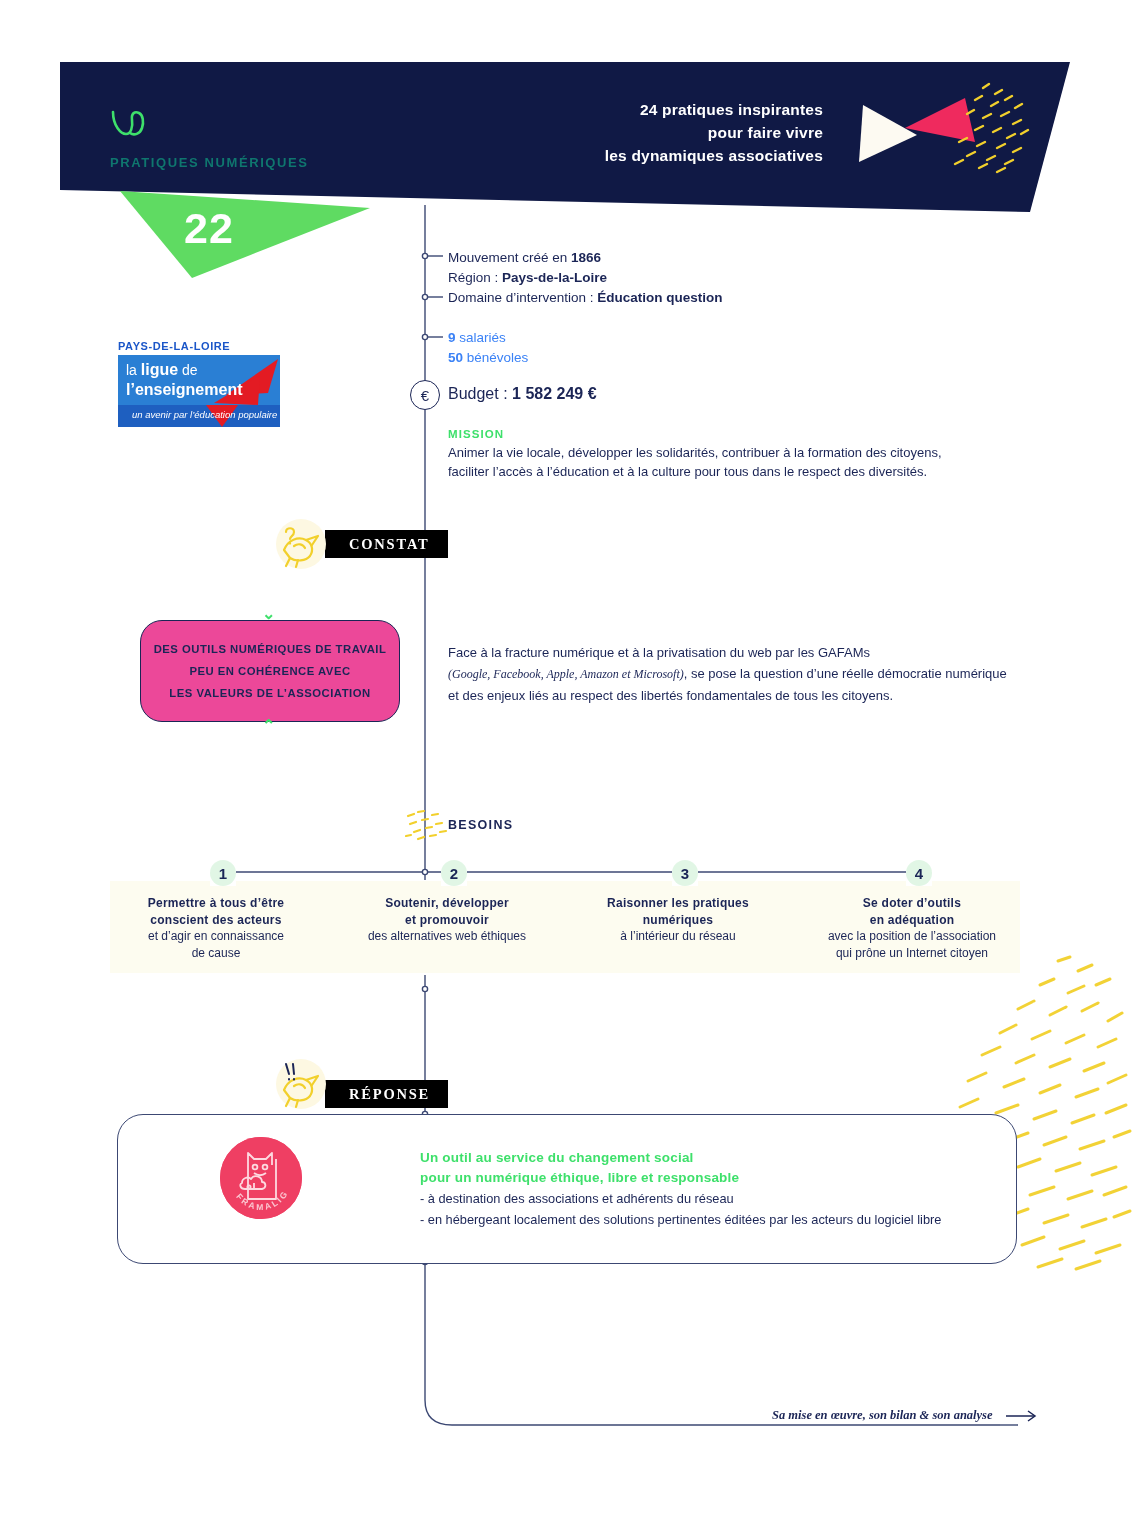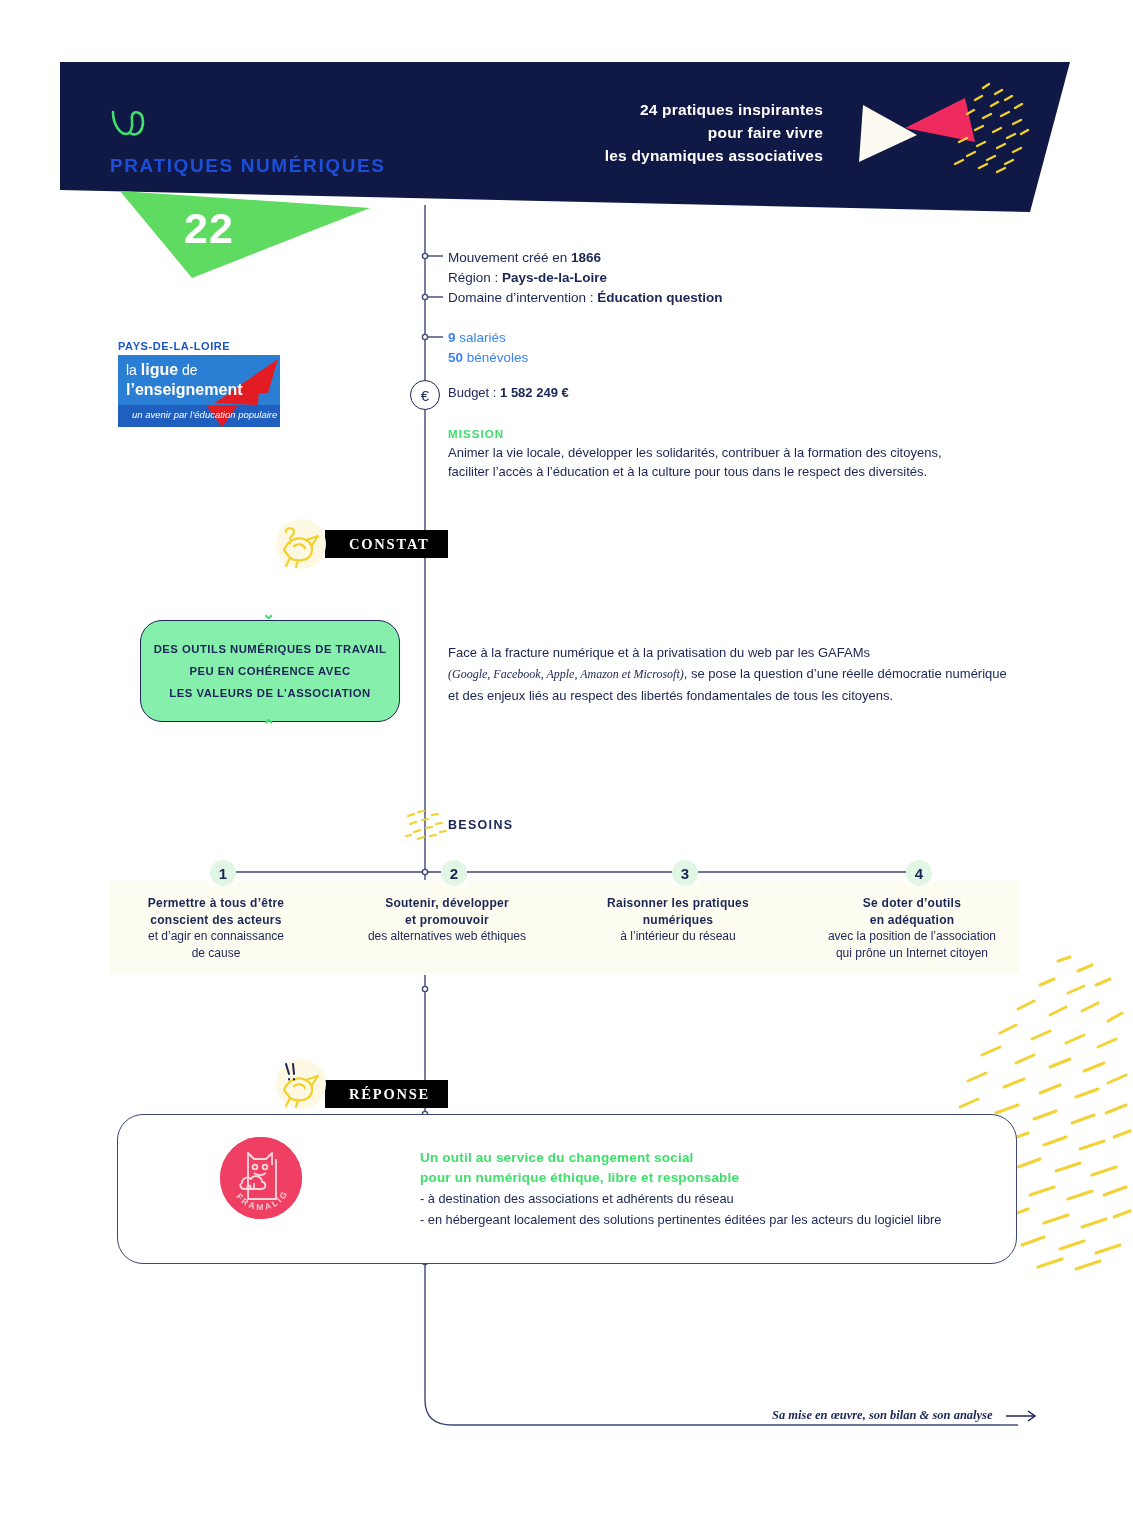--- a/index.html
+++ b/index.html
@@ -32,22 +32,22 @@
   }
   .brand-mark {
     color: #3ee06b;
     font-size: 34px;
     line-height: 30px;
     font-weight: 400;
     letter-spacing: 0px;
   }
   .brand-name {
     margin-top: 14px;
-    color: #1d4ed8;
-    font-size: 19px;
+    color: #0f766e;
+    font-size: 13px;
     font-weight: 700;
     letter-spacing: 1.6px;
   }
   .header-title {
     position: absolute;
     right: 310px; top: 98px;
     text-align: right;
     color: #ffffff;
     font-size: 15.5px;
     font-weight: 700;
@@ -105,21 +105,21 @@
     position: absolute;
     left: 448px; top: 328px;
     z-index: 5;
     color: #3b82f6;
   }
   .budget-block {
     position: absolute;
     left: 448px; top: 385px;
     z-index: 5;
     color: #1b2556;
-    font-size: 13px;
+    font-size: 16px;
   }
   .euro-badge {
     position: absolute;
     left: 410px; top: 380px;
     width: 28px; height: 28px;
     border: 1.3px solid #1b2556;
     border-radius: 50%;
     color: #1b2556;
     font-size: 15px;
     display: flex;
@@ -214,21 +214,21 @@
     width: 58px; height: 58px;
   }
 
   
   .constat-box {
     position: absolute;
     left: 140px; top: 620px;
     width: 258px; height: 100px;
     border: 1.3px solid #1b2556;
     border-radius: 22px;
-    background: #86efac;
+    background: #ec4899;
     z-index: 5;
     display: flex;
     flex-direction: column;
     align-items: center;
     justify-content: center;
     text-align: center;
   }
   .constat-line {
     color: #1b2556;
     font-size: 11.3px;

